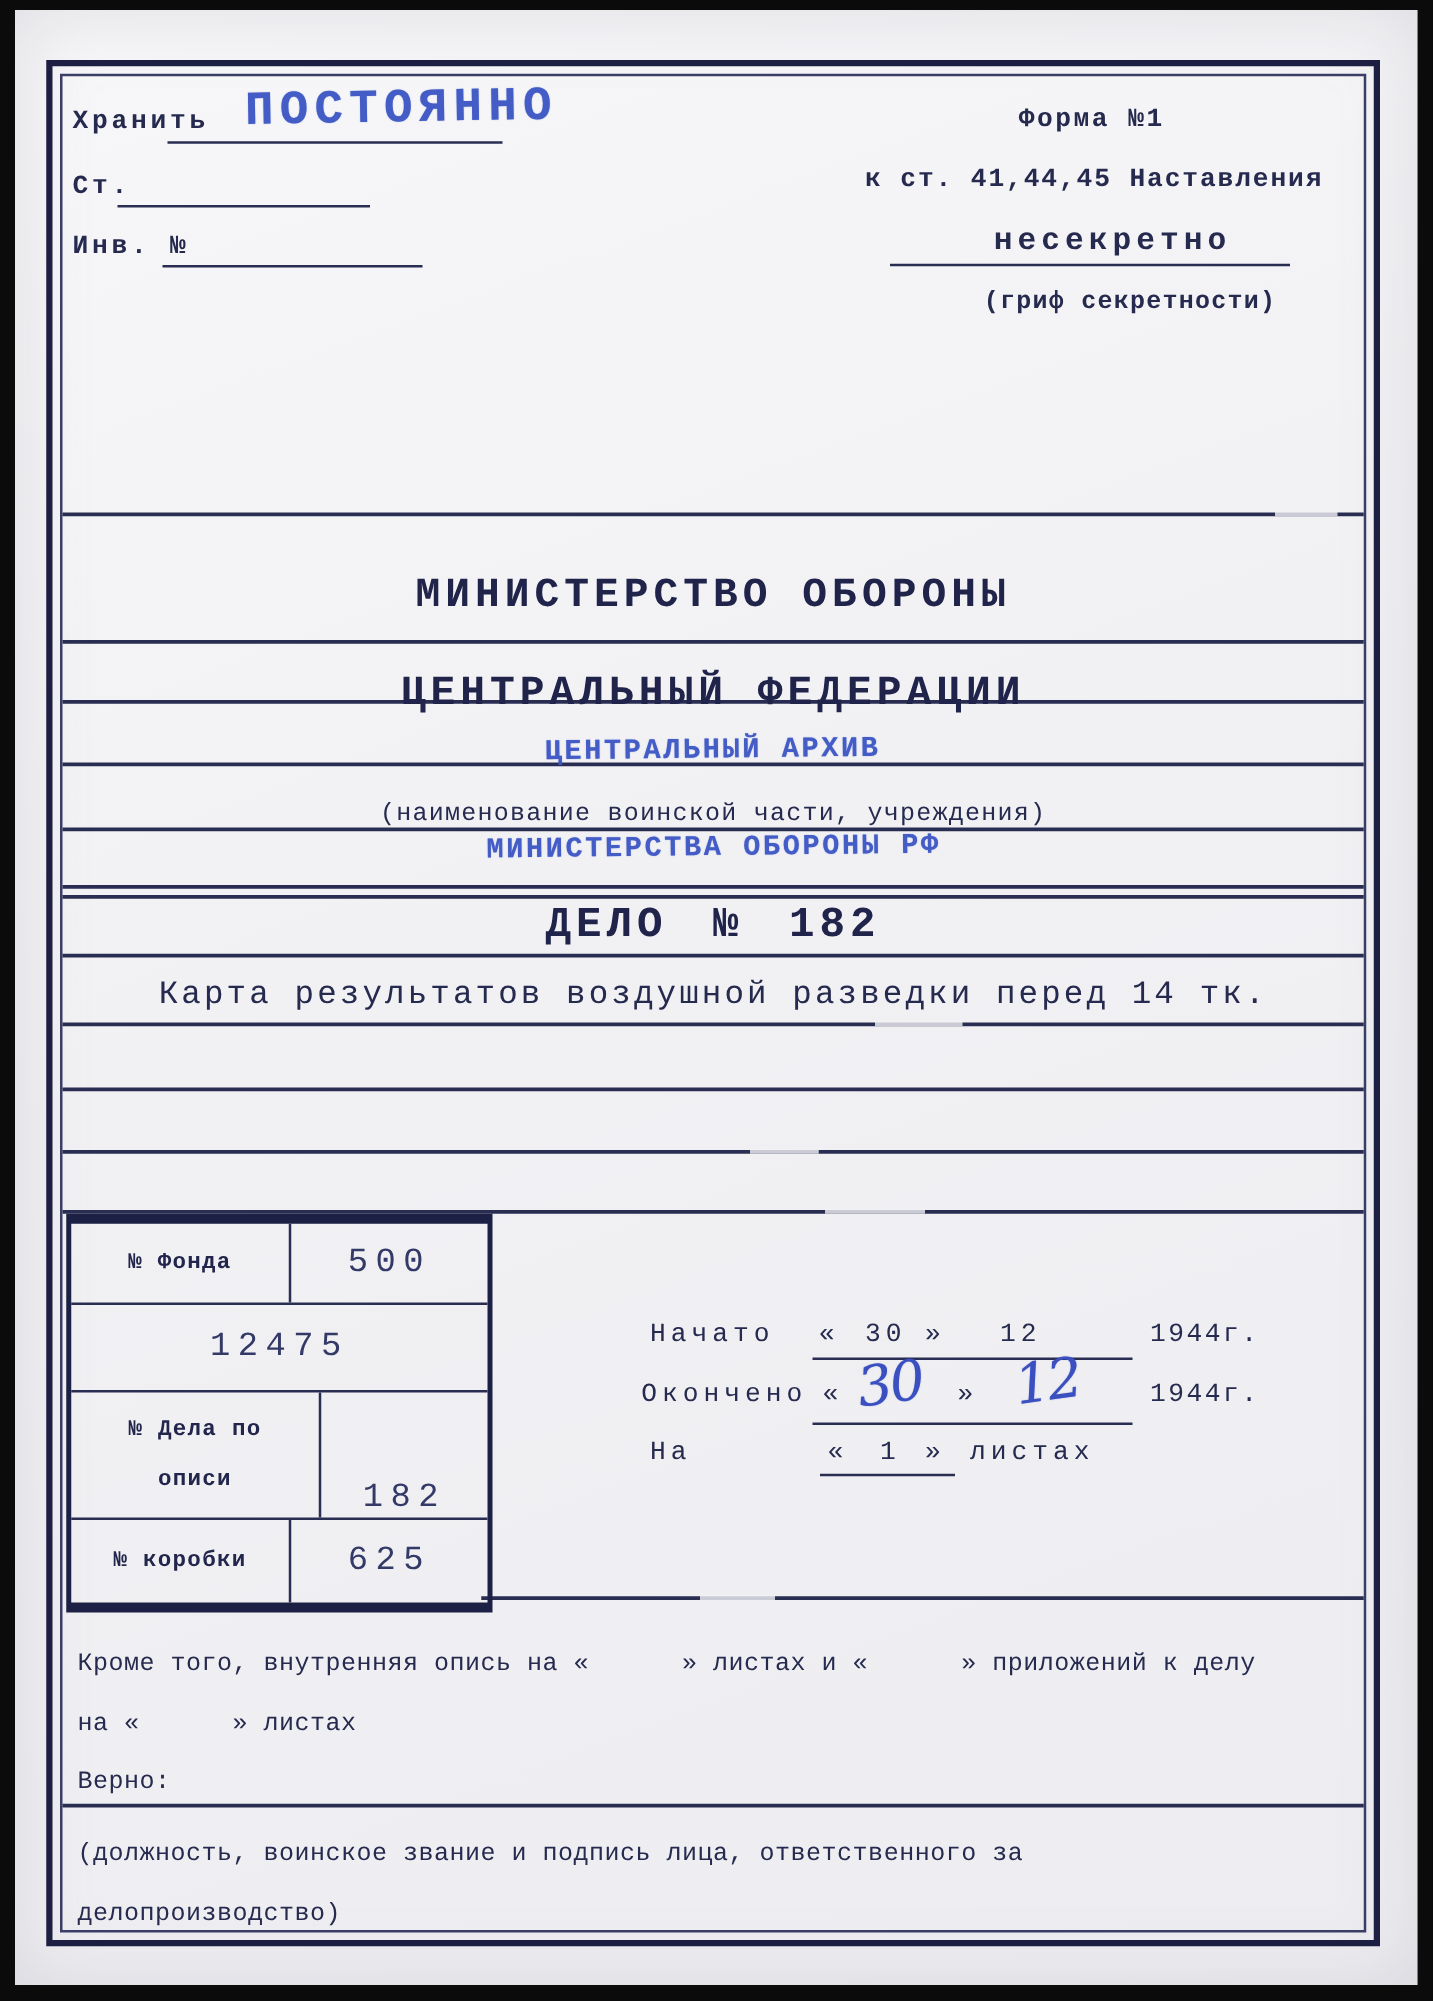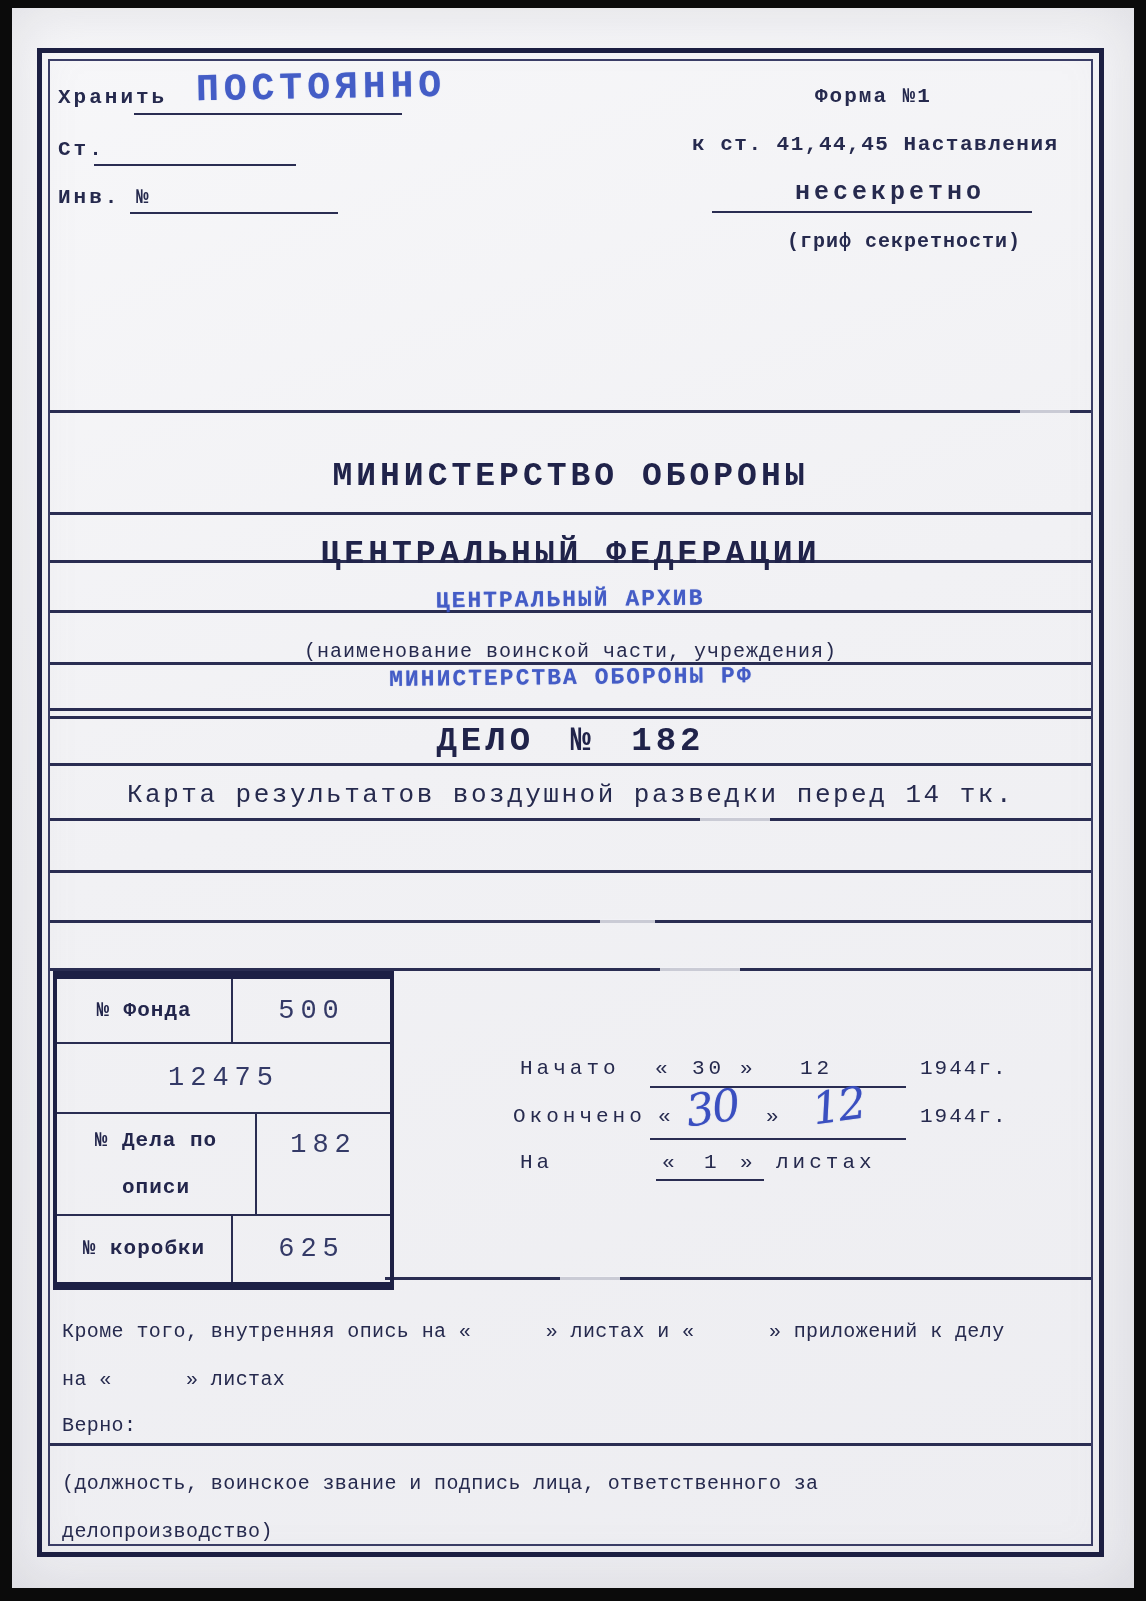--- a/index.html
+++ b/index.html
@@ -43,21 +43,21 @@
   .case-subject{top:780px;font-size:26px;letter-spacing:2.5px;}
   .unit-caption{top:640px;font-size:20px;letter-spacing:1px;}
   .reg-table{
     position:absolute;left:53px;top:971px;width:333px;
     border:4px solid #1d2045;border-top-width:8px;border-bottom-width:8px;
   }
   .reg-row{display:flex;border-bottom:2.5px solid #2a2d52;}
   .reg-row:last-child{border-bottom:none;}
   .reg-label{
     width:174px;border-right:2.5px solid #2a2d52;display:flex;align-items:center;
-    justify-content:center;font-weight:bold;font-size:21px;text-align:center;
+    justify-content:center;font-weight:bold;font-size:18px;text-align:center;
     line-height:2.25;letter-spacing:1px;color:#23264c;
   }
   .reg-value{
     flex:1;display:flex;align-items:center;justify-content:center;
     font-size:27px;letter-spacing:6px;color:#343a67;
   }
   .date-txt{position:absolute;white-space:pre;font-size:21px;letter-spacing:4px;}
   .hand{
     position:absolute;font-family:"DejaVu Serif",serif;font-style:italic;
     font-size:44px;color:#3a4fc0;transform:rotate(-8deg);letter-spacing:-2px;
@@ -129,21 +129,21 @@
     </div>
     <div class="reg-row" style="height:68px">
       <div class="reg-value">
           <span>12475</span>
         </div>
     </div>
     <div class="reg-row" style="height:100px">
       <div class="reg-label" style="padding:0 12px">
           <span>№ Дела по описи</span>
         </div>
-      <div class="reg-value" style="align-items:flex-start;padding-top:16px">
+      <div class="reg-value" style="align-items:flex-end;padding-top:4px">
           <span>182</span>
         </div>
     </div>
     <div class="reg-row" style="height:66px">
       <div class="reg-label">
           <span>№ коробки</span>
         </div>
       <div class="reg-value">
           <span>625</span>
         </div>

